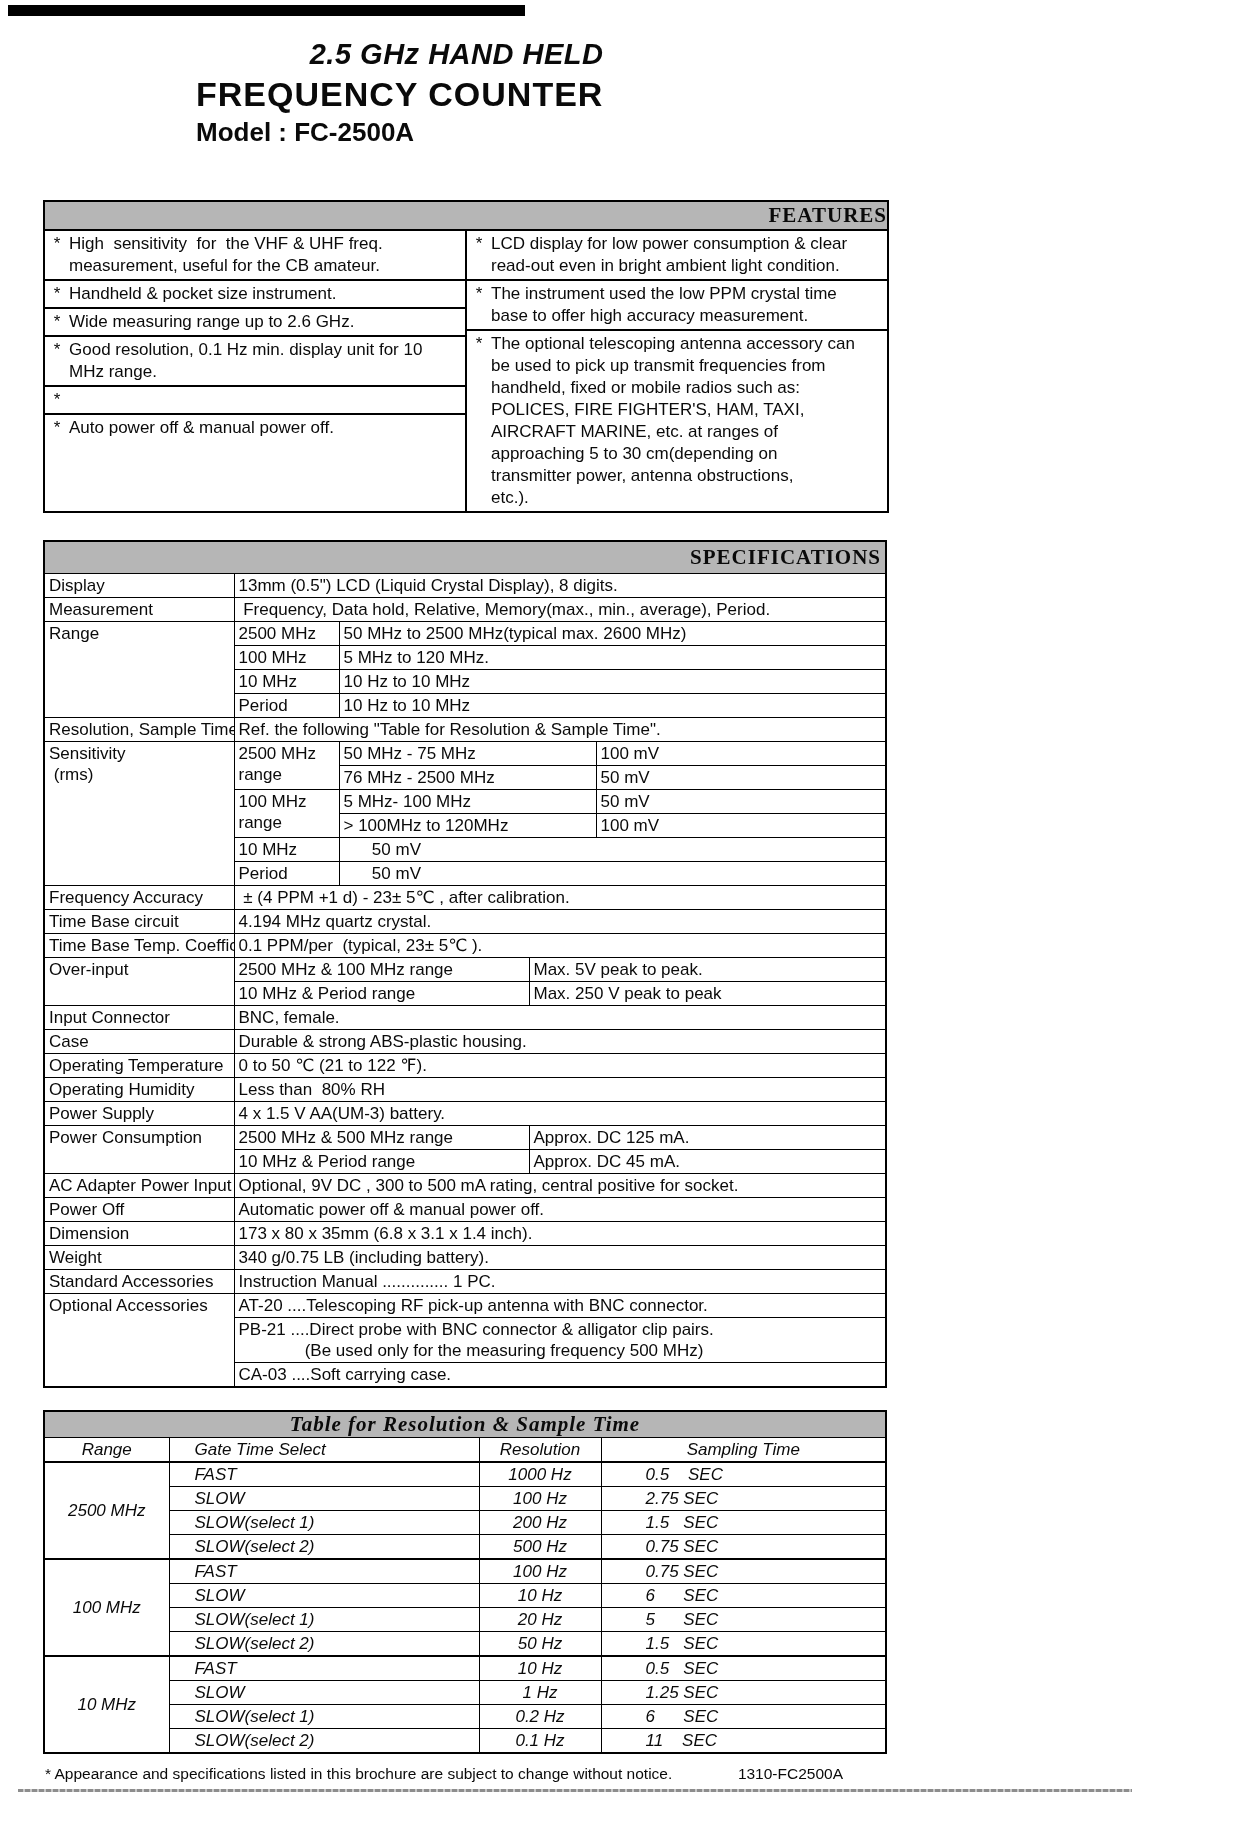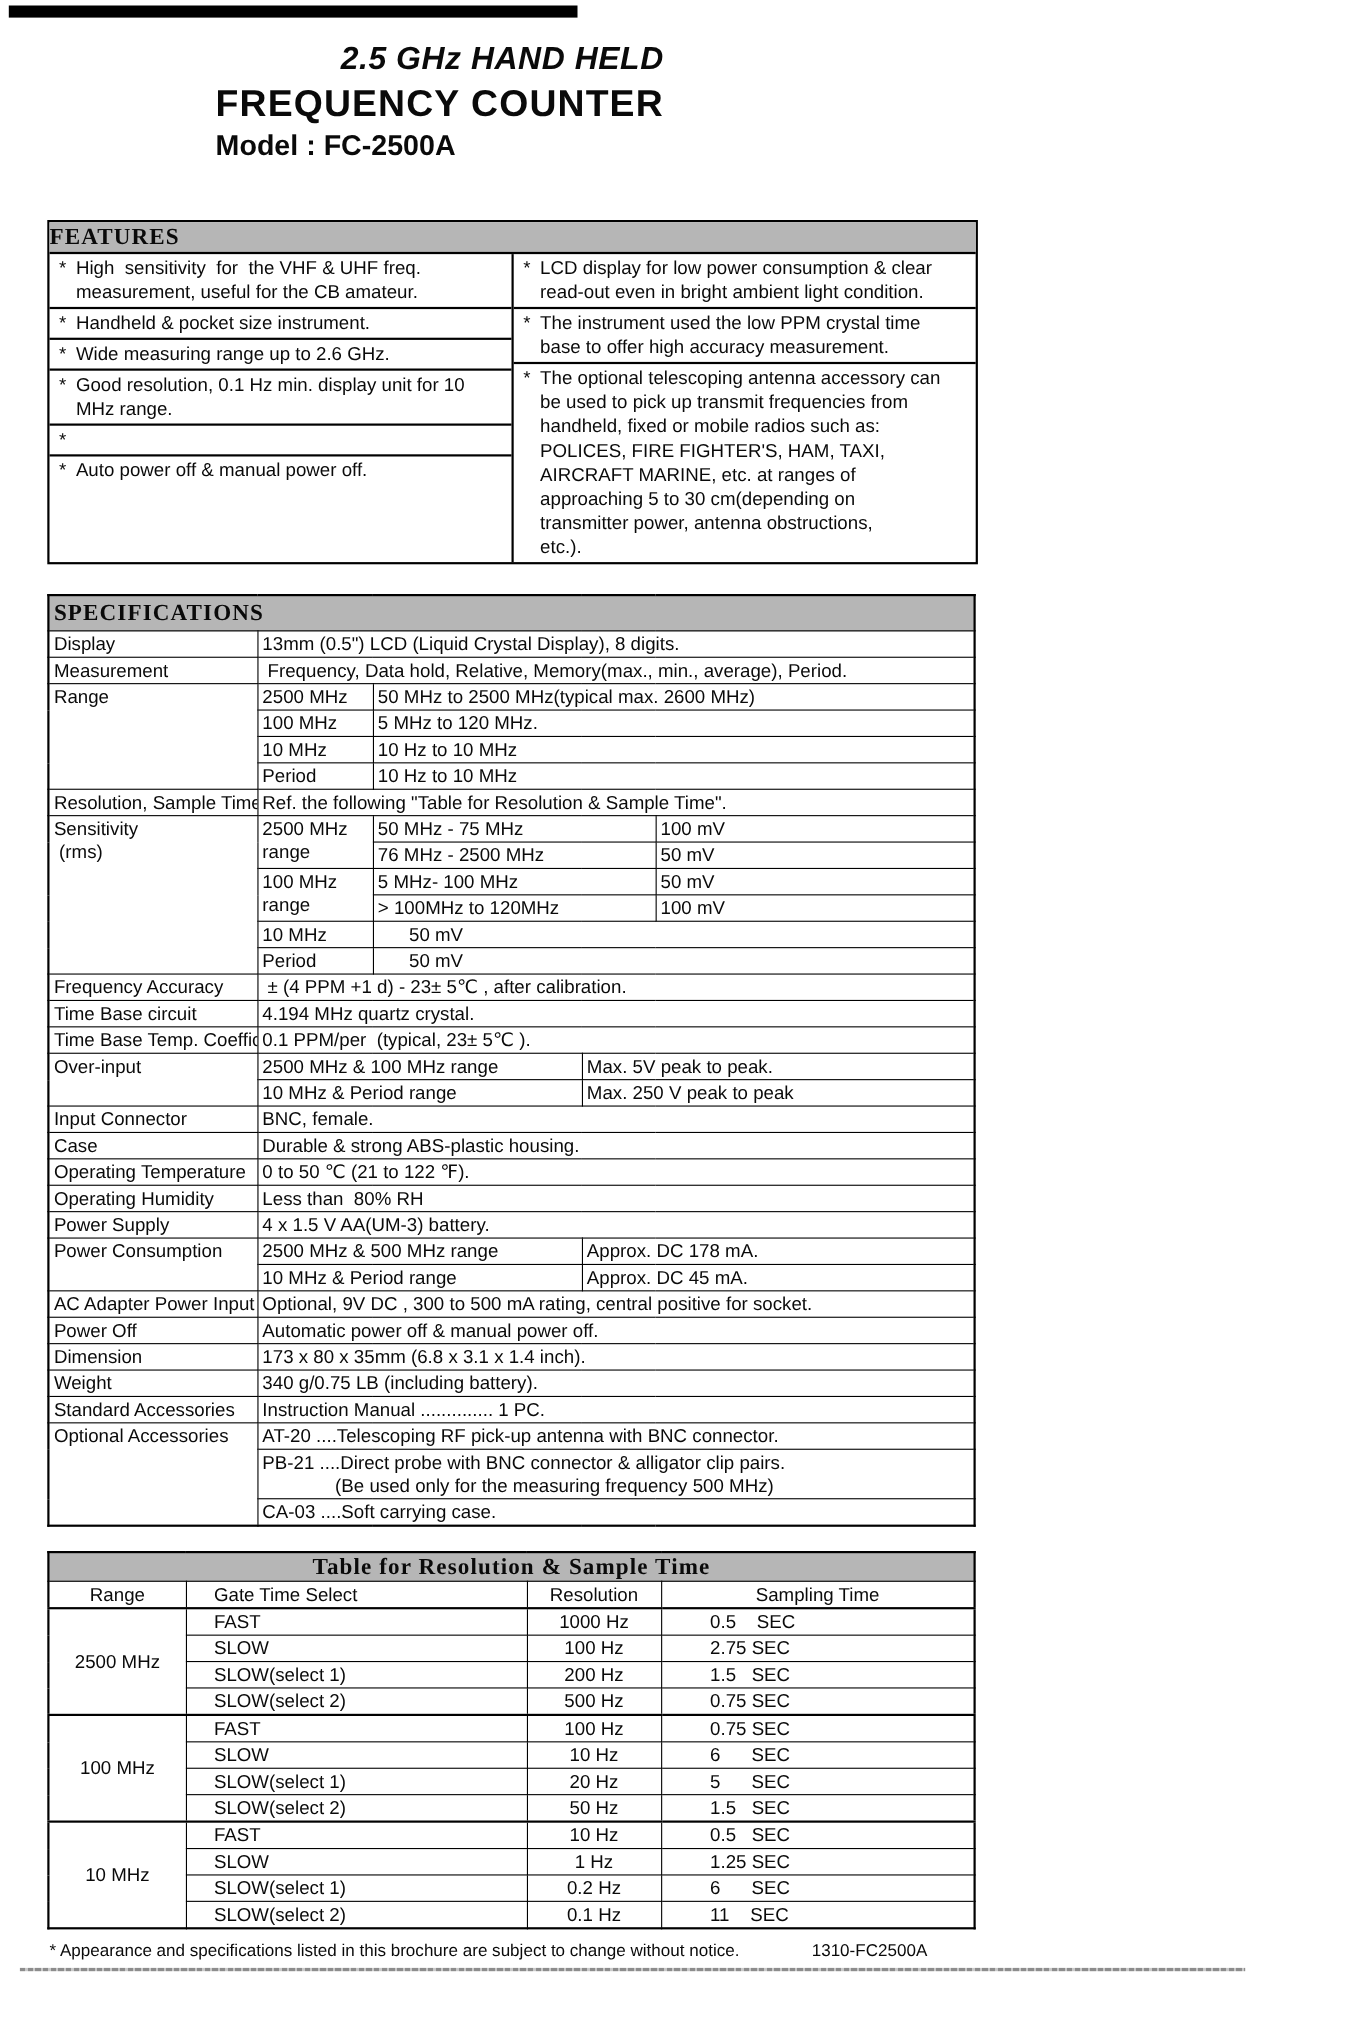--- a/index.html
+++ b/index.html
@@ -8,21 +8,21 @@
     font-family:"Liberation Sans","DejaVu Sans",sans-serif; color:#0a0a0a;
   }
   .topbar { position:absolute; left:8px; top:5px; width:517px; height:11px; background:#000; }
 
   .titleblock { position:absolute; left:196px; top:38px; }
   .t1 { font-style:italic; font-weight:bold; font-size:29px; letter-spacing:0.5px; line-height:33px;text-align:right; }
   .t2 { font-weight:bold; font-size:34px; letter-spacing:1px; line-height:46px; }
   .t3 { font-weight:bold; font-size:26px; line-height:31px; }
 
   .ghead {
-    background:#b6b6b6; text-align:left;
+    background:#b6b6b6; text-align:right;
     font-family:"Liberation Serif","DejaVu Serif",serif; font-weight:bold;
     font-size:21px; letter-spacing:1px; line-height:27px;
   }
 
   
   .features { position:absolute; left:43px; top:200px; width:842px; border:2px solid #000; }
   .features .thead { border-bottom:2px solid #000; }
   .fbody { display:flex; align-items:stretch; }
   .fcol { display:flex; flex-direction:column; }
   .fcol-left { width:420px; border-right:2px solid #000; }
@@ -37,21 +37,21 @@
   .spec, .rtable { border:2px solid #000; }
   td { border:1px solid #000; font-size:17px; line-height:21px; padding:1px 4px; vertical-align:top; }
   .spec .ghead, .rtable .ghead { padding:2px 4px; }
   .lab { white-space:nowrap; overflow:hidden; }
   .pre { white-space:pre-wrap; }
 
   .specwrap { position:absolute; left:43px; top:540px; }
 
   
   .reswrap { position:absolute; left:43px; top:1410px; }
-  .rtable td { text-align:center; line-height:21px; }
+  .rtable td { text-align:center; line-height:21px;font-style:italic; }
   .rtable .chead td { border-bottom:2px solid #000; }
   .rtable .gcol { text-align:left; padding-left:25px; }
   .rtable .smp { text-align:left; padding-left:44px; white-space:pre; }
   .rtable .gstart td { border-top:2px solid #000; }
   .rtable .rng { vertical-align:middle; }
 
   .footer { position:absolute; left:45px; top:1764px; width:840px; display:flex; justify-content:space-between; font-size:15.5px; line-height:19px; }
   .footer .code { margin-right:42px; }
   .scanline { position:absolute; left:18px; top:1789px; width:1114px; height:3px;
     background:repeating-linear-gradient(90deg,#8d8d8d 0 5px,#c9c9c9 5px 7px); }
@@ -232,21 +232,21 @@
           <td class="lab">Operating Humidity</td>
           <td colspan="4" class="pre">Less than  80% RH</td>
         </tr>
     <tr>
           <td class="lab">Power Supply</td>
           <td colspan="4">4 x 1.5 V AA(UM-3) battery.</td>
         </tr>
     <tr>
           <td class="lab" rowspan="2">Power Consumption</td>
           <td colspan="2">2500 MHz &amp; 500 MHz range</td>
-          <td colspan="2">Approx. DC 178 mA.</td>
+          <td colspan="2">Approx. DC 125 mA.</td>
         </tr>
     <tr>
           <td colspan="2">10 MHz &amp; Period range</td>
           <td colspan="2">Approx. DC 45 mA.</td>
         </tr>
     <tr>
           <td class="lab">AC Adapter Power Input</td>
           <td colspan="4">Optional, 9V DC , 300 to 500 mA rating, central positive for socket.</td>
         </tr>
     <tr>

